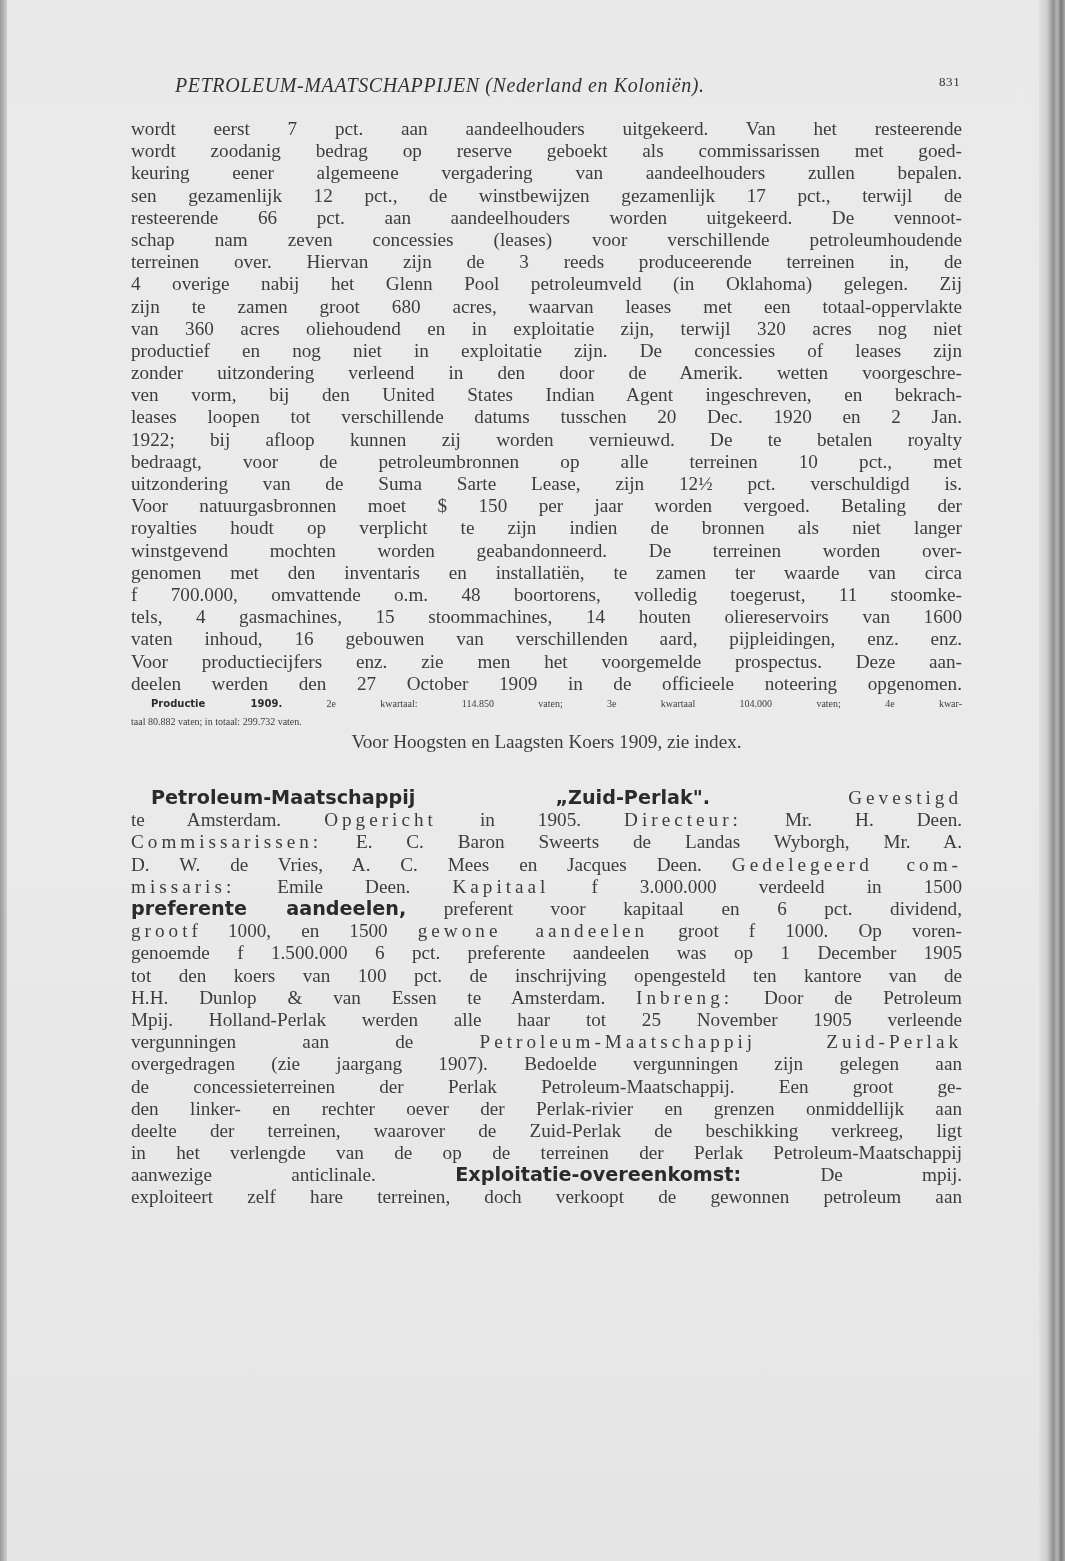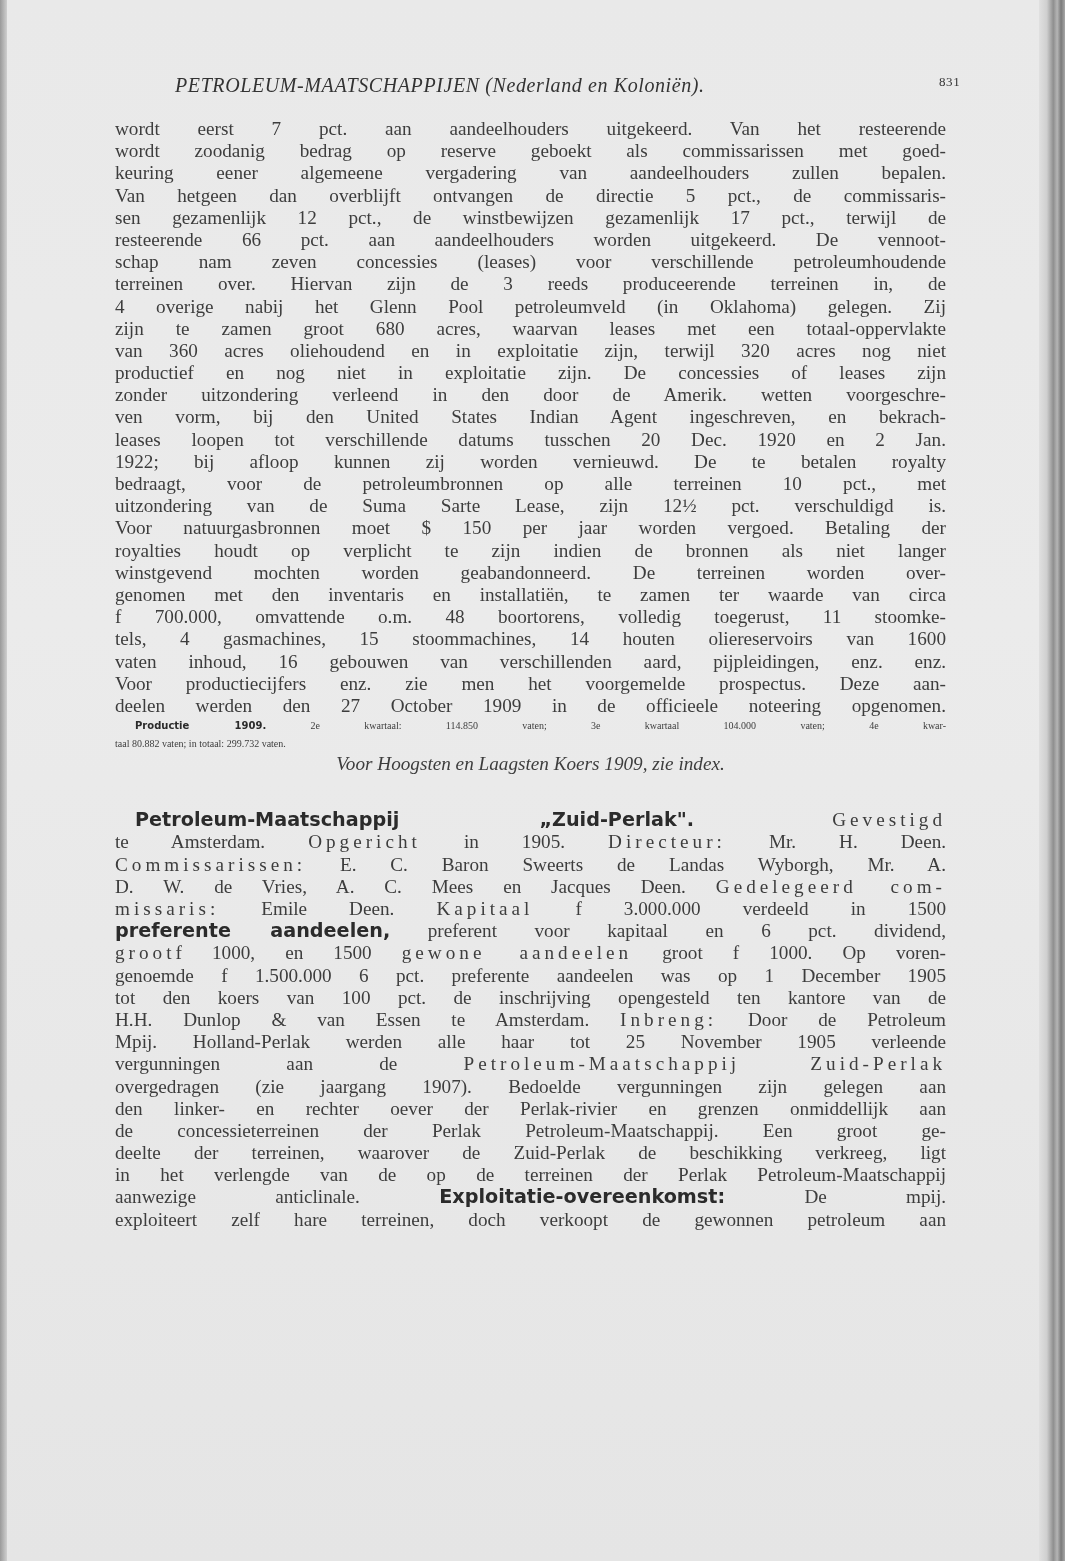--- a/index.html
+++ b/index.html
@@ -42,21 +42,21 @@
     }
     .running-head .pno {
       position: absolute;
       left: 754px;
       font-style: normal;
       font-size: 13px;
       margin-left: 10px;
     }
     .text-block {
       position: absolute;
-      left: 115px;
+      left: 131px;
       top: 118px;
       width: 831px;
       font-family: "Liberation Serif", "DejaVu Serif", serif;
       font-size: 19.2px;
       line-height: 22.2px;
       color: #3d3d3d;
     }
     .line {
       display: block;
       white-space: nowrap;
@@ -69,21 +69,20 @@
       text-align-last: left;
     }
     .small {
       font-size: 10px;
       line-height: 18px;
       height: 18px;
     }
     .center {
       text-align: center;
       text-align-last: center;
-      font-style: italic;
     }
     .bold-sans {
       font-family: "DejaVu Sans", "Liberation Sans", sans-serif;
       font-weight: bold;
       color: #2b2b2b;
     }
     .spaced {
       letter-spacing: 4px;
     }
     .indent { padding-left: 20px; box-sizing: border-box; }
@@ -99,21 +98,20 @@
   <div class="running-head">
     <span>PETROLEUM-MAATSCHAPPIJEN (Nederland en Koloniën).</span>
     <span class="pno">831</span>
   </div>
 
   <div class="text-block">
     <div>
       <span class="line">wordt eerst 7 pct. aan aandeelhouders uitgekeerd. Van het resteerende</span>
       <span class="line">wordt zoodanig bedrag op reserve geboekt als commissarissen met goed-</span>
       <span class="line">keuring eener algemeene vergadering van aandeelhouders zullen bepalen.</span>
-      <span class="line">Van hetgeen dan overblijft ontvangen de directie 5 pct., de commissaris-</span>
       <span class="line">sen gezamenlijk 12 pct., de winstbewijzen gezamenlijk 17 pct., terwijl de</span>
       <span class="line">resteerende 66 pct. aan aandeelhouders worden uitgekeerd. De vennoot-</span>
       <span class="line">schap nam zeven concessies (leases) voor verschillende petroleumhoudende</span>
       <span class="line">terreinen over. Hiervan zijn de 3 reeds produceerende terreinen in, de</span>
       <span class="line">4 overige nabij het Glenn Pool petroleumveld (in Oklahoma) gelegen. Zij</span>
       <span class="line">zijn te zamen groot 680 acres, waarvan leases met een totaal-oppervlakte</span>
       <span class="line">van 360 acres oliehoudend en in exploitatie zijn, terwijl 320 acres nog niet</span>
       <span class="line">productief en nog niet in exploitatie zijn. De concessies of leases zijn</span>
       <span class="line">zonder uitzondering verleend in den door de Amerik. wetten voorgeschre-</span>
       <span class="line">ven vorm, bij den United States Indian Agent ingeschreven, en bekrach-</span>
@@ -147,21 +145,21 @@
       <span class="line"><span>D. W. de Vries, A. C. Mees en Jacques Deen.</span> <span class="spaced">Gedelegeerd com-</span></span>
       <span class="line"><span class="spaced">missaris:</span> <span>Emile Deen.</span> <span class="spaced">Kapitaal</span> <span>f 3.000.000 verdeeld in 1500</span></span>
       <span class="line"><span class="bold-sans">preferente aandeelen,</span> <span>preferent voor kapitaal en 6 pct. dividend,</span></span>
       <span class="line"><span class="spaced">groot</span><span>f 1000, en 1500</span> <span class="spaced">gewone aandeelen</span> <span>groot f 1000. Op voren-</span></span>
       <span class="line">genoemde f 1.500.000 6 pct. preferente aandeelen was op 1 December 1905</span>
       <span class="line">tot den koers van 100 pct. de inschrijving opengesteld ten kantore van de</span>
       <span class="line"><span>H.H. Dunlop &amp; van Essen te Amsterdam.</span> <span class="spaced">Inbreng:</span> <span>Door de Petroleum</span></span>
       <span class="line">Mpij. Holland-Perlak werden alle haar tot 25 November 1905 verleende</span>
       <span class="line"><span>vergunningen aan de</span> <span class="spaced">Petroleum-Maatschappij Zuid-Perlak</span></span>
       <span class="line">overgedragen (zie jaargang 1907). Bedoelde vergunningen zijn gelegen aan</span>
+      <span class="line">de concessieterreinen der Perlak Petroleum-Maatschappij. Een groot ge-</span>
       <span class="line">den linker- en rechter oever der Perlak-rivier en grenzen onmiddellijk aan</span>
-      <span class="line">de concessieterreinen der Perlak Petroleum-Maatschappij. Een groot ge-</span>
       <span class="line">deelte der terreinen, waarover de Zuid-Perlak de beschikking verkreeg, ligt</span>
       <span class="line">in het verlengde van de op de terreinen der Perlak Petroleum-Maatschappij</span>
       <span class="line"><span>aanwezige anticlinale.</span> <span class="bold-sans">Exploitatie-overeenkomst:</span> <span>De mpij.</span></span>
       <span class="line">exploiteert zelf hare terreinen, doch verkoopt de gewonnen petroleum aan</span>
     </div>
   </div>
 </div>
 
 </body></html>

